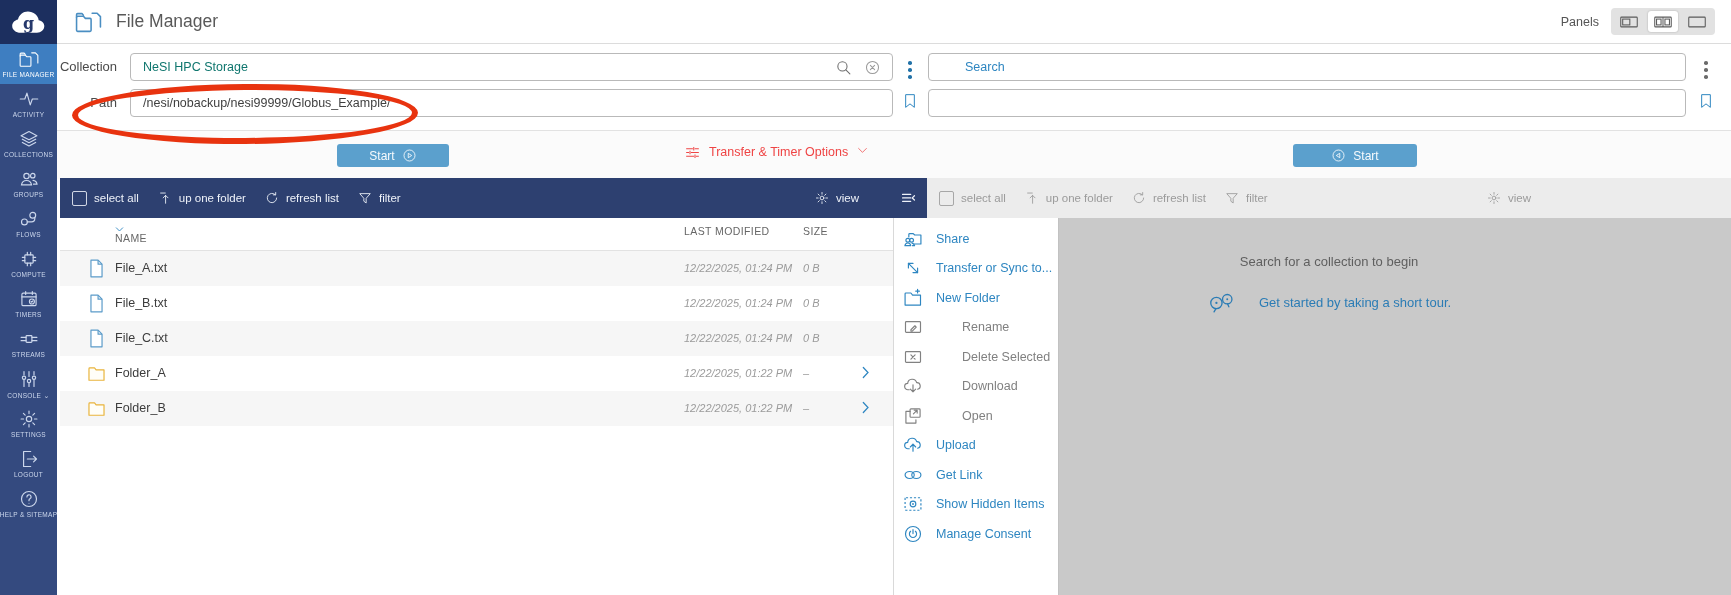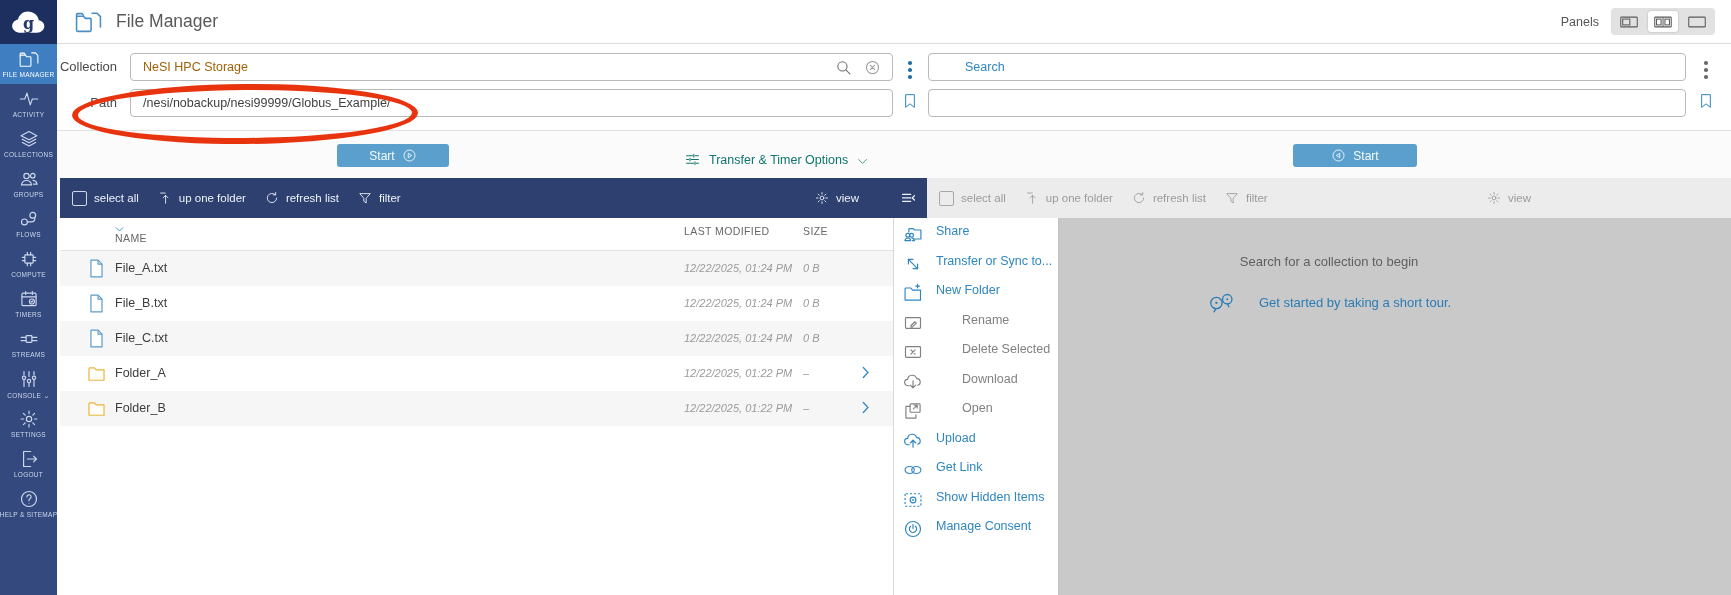--- a/index.html
+++ b/index.html
@@ -33,21 +33,21 @@
   .ptg.active{background:#fff;box-shadow:0 0 2px rgba(0,0,0,.25);}
   .ptg svg{width:21px;height:14px;stroke-width:1.4;}
 
   
   .top{position:absolute;left:57px;top:44px;right:0;height:86px;background:#fff;}
   .lbl{position:absolute;width:60px;text-align:right;font-size:13px;color:#4a4a4a;}
   .lbl-collection{left:0;top:15px;}
   .lbl-path{left:0;top:51px;}
   .inp{position:absolute;box-sizing:border-box;height:28px;border:1px solid #b9b9b9;border-radius:4px;
        background:#fff;font-family:"Liberation Sans",sans-serif;font-size:12.5px;padding:0 12px;outline:none;}
-  .collection-input{left:73px;top:9px;width:763px;color:#a16207;padding-right:70px;}
+  .collection-input{left:73px;top:9px;width:763px;color:#0f766e;padding-right:70px;}
   .search-input{left:871px;top:9px;width:758px;color:#2e86c1;padding-left:36px;}
   .search-input::placeholder{color:#2e86c1;opacity:1;}
   .path-input{left:73px;top:45px;width:763px;color:#3f3f3f;}
   .path-input-right{left:871px;top:45px;width:758px;color:#3f3f3f;}
   .in-icon{position:absolute;color:#6e6e6e;cursor:pointer;}
   .in-icon svg{width:17px;height:17px;stroke-width:1.5;}
   .mag-collection{left:778px;top:15px;}
   .clear-collection{left:807px;top:15px;color:#9b9b9b;}
   .mag-search{left:882px;top:15px;}
   .kebab{position:absolute;display:flex;flex-direction:column;gap:3.5px;padding:4px;cursor:pointer;}
@@ -62,22 +62,22 @@
               border-radius:50%;pointer-events:none;z-index:6;transform:rotate(-.4deg);}
 
   
   .start-band{position:absolute;left:57px;top:130px;right:0;height:48px;background:#fbfbfb;border-top:1px solid #e2e2e2;}
   .start-btn{position:absolute;top:13px;height:23px;border:0;border-radius:3px;background:#5ba0cd;
              color:rgba(255,255,255,.95);font-family:"Liberation Sans",sans-serif;font-size:12px;
              display:flex;align-items:center;justify-content:center;gap:7px;cursor:pointer;}
   .start-btn svg{width:15px;height:15px;stroke-width:1.4;}
   .start-left{left:280px;width:112px;}
   .start-right{left:1236px;width:124px;}
-  .options{position:absolute;left:628px;top:14px;height:22px;display:flex;align-items:flex-end;gap:9px;
-           color:#0f766e;font-size:12.5px;cursor:pointer;}
+  .options{position:absolute;left:628px;top:14px;height:22px;display:flex;align-items:flex-start;gap:9px;
+           color:#ef4444;font-size:12.5px;cursor:pointer;}
   .options svg{stroke-width:1.6;}
   .opt-sliders svg{width:15px;height:15px;}
   .opt-chevron svg{width:11px;height:11px;}
 
   
   .toolbar-row{position:absolute;left:57px;top:178px;right:0;height:40px;display:flex;}
   .tb{display:flex;align-items:center;gap:19px;font-size:11.5px;box-sizing:border-box;padding:0 10px 0 12px;}
   .tb-dark{margin-left:3px;width:867px;background:#2d4070;color:#eef2f9;}
   .tb-gray{flex:1;background:#ececec;color:#9b9b9b;}
   .tb-item{display:flex;align-items:center;gap:7px;cursor:pointer;white-space:nowrap;}
@@ -102,21 +102,21 @@
   .f-icon{position:absolute;left:27px;top:8px;width:19px;height:19px;}
   .f-icon svg{width:19px;height:19px;stroke-width:1.5;}
   .f-name{position:absolute;left:55px;top:10px;font-size:12.5px;color:#3c3c3c;}
   .f-mod{position:absolute;left:624px;top:11px;font-size:11px;font-style:italic;color:#9b9b9b;}
   .f-size{position:absolute;left:743px;top:11px;font-size:11px;font-style:italic;color:#9b9b9b;}
   .f-chev{position:absolute;left:798px;top:9px;color:#2e86c1;display:none;}
   .f-chev svg{width:15px;height:15px;}
   .fl-row.folder .f-chev{display:block;}
 
   .action-menu{width:164px;background:#fff;border-right:1px solid #c2c2c2;padding-top:6px;box-sizing:content-box;}
-  .menu-item{height:29.5px;display:flex;align-items:flex-start;padding-left:6px;cursor:pointer;color:#2e86c1;}
+  .menu-item{height:29.5px;display:flex;align-items:center;padding-left:6px;cursor:pointer;color:#2e86c1;}
   .menu-item.disabled{color:#818181;cursor:default;gap:26px;}
   .m-icon{width:26px;display:flex;align-items:center;justify-content:center;}
   .m-icon svg{width:20px;height:20px;stroke-width:1.4;}
   .m-label{margin-left:10px;font-size:12.5px;white-space:nowrap;}
 
   .empty-panel{flex:1;background:#c9c9c9;padding-top:36px;box-sizing:border-box;}
   .empty-inner{width:540px;text-align:center;}
   .empty-message{font-size:13px;color:#5f5f5f;margin:0;}
   .tour{margin-top:22px;display:inline-flex;align-items:center;gap:20px;color:#2b7cb5;font-size:13px;cursor:pointer;}
   .tour-icon svg{width:32px;height:23px;stroke-width:1.4;}

